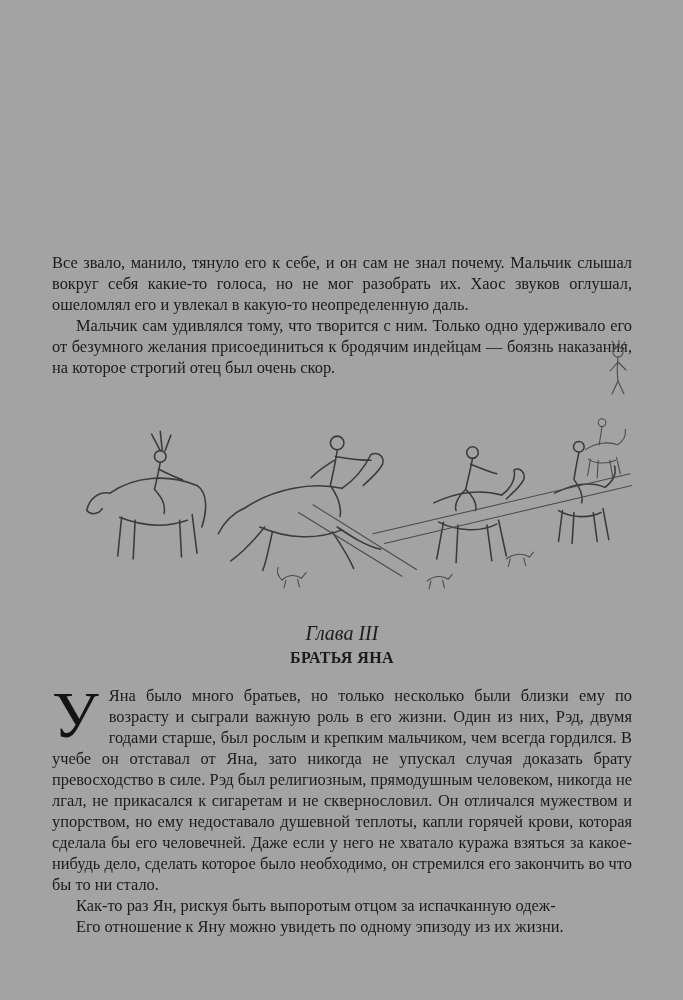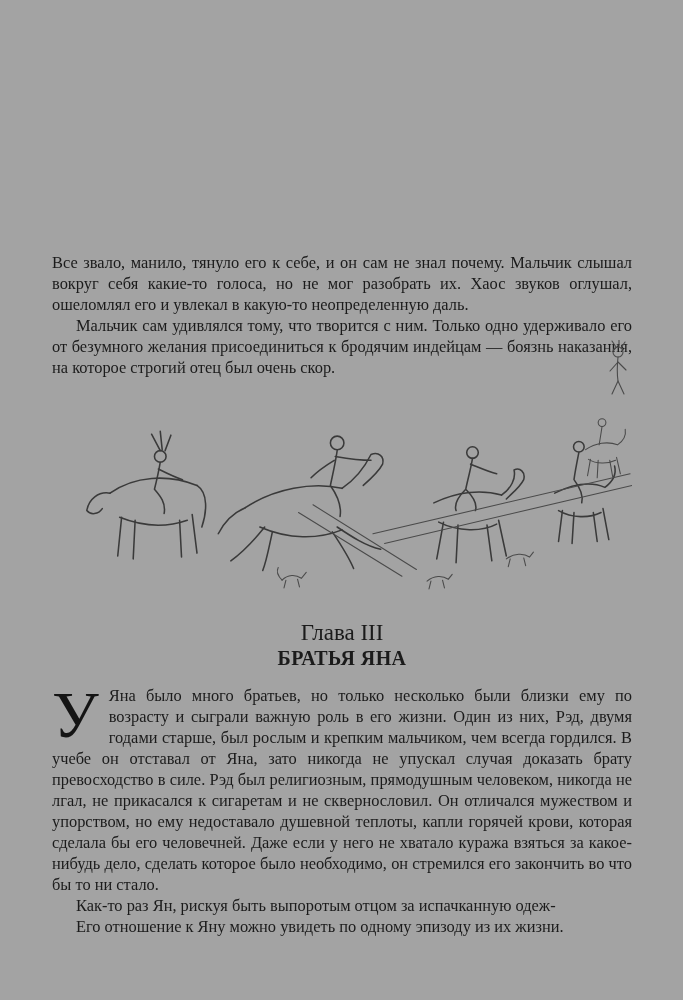--- a/index.html
+++ b/index.html
@@ -25,22 +25,22 @@
     text-align:justify;
     color:#1b1b1b;
   }
   .para.indent { text-indent:24px; }
   .illustration {
     margin:16px 0 8px 0;
     width:580px;
     height:208px;
   }
   .chapter-head { text-align:center; margin:4px 0 16px 0; }
-  .chapter-number { font-size:23px; line-height:22px;margin-top:20px; }
-  .chapter-title { font-weight:bold; font-size:20px; line-height:22px; margin-top:3px; letter-spacing:0.4px; }
+  .chapter-number { font-style:italic; font-size:20px; line-height:22px;margin-top:20px; }
+  .chapter-title { font-weight:bold; font-size:16px; line-height:22px; margin-top:3px; letter-spacing:0.4px; }
   .dropcap {
     float:left;
     font-size:66px;
     line-height:54px;
     padding:3px 10px 0 0;
     color:#141414;
   }
   .margin-figure {
     position:absolute;
     left:604px;

